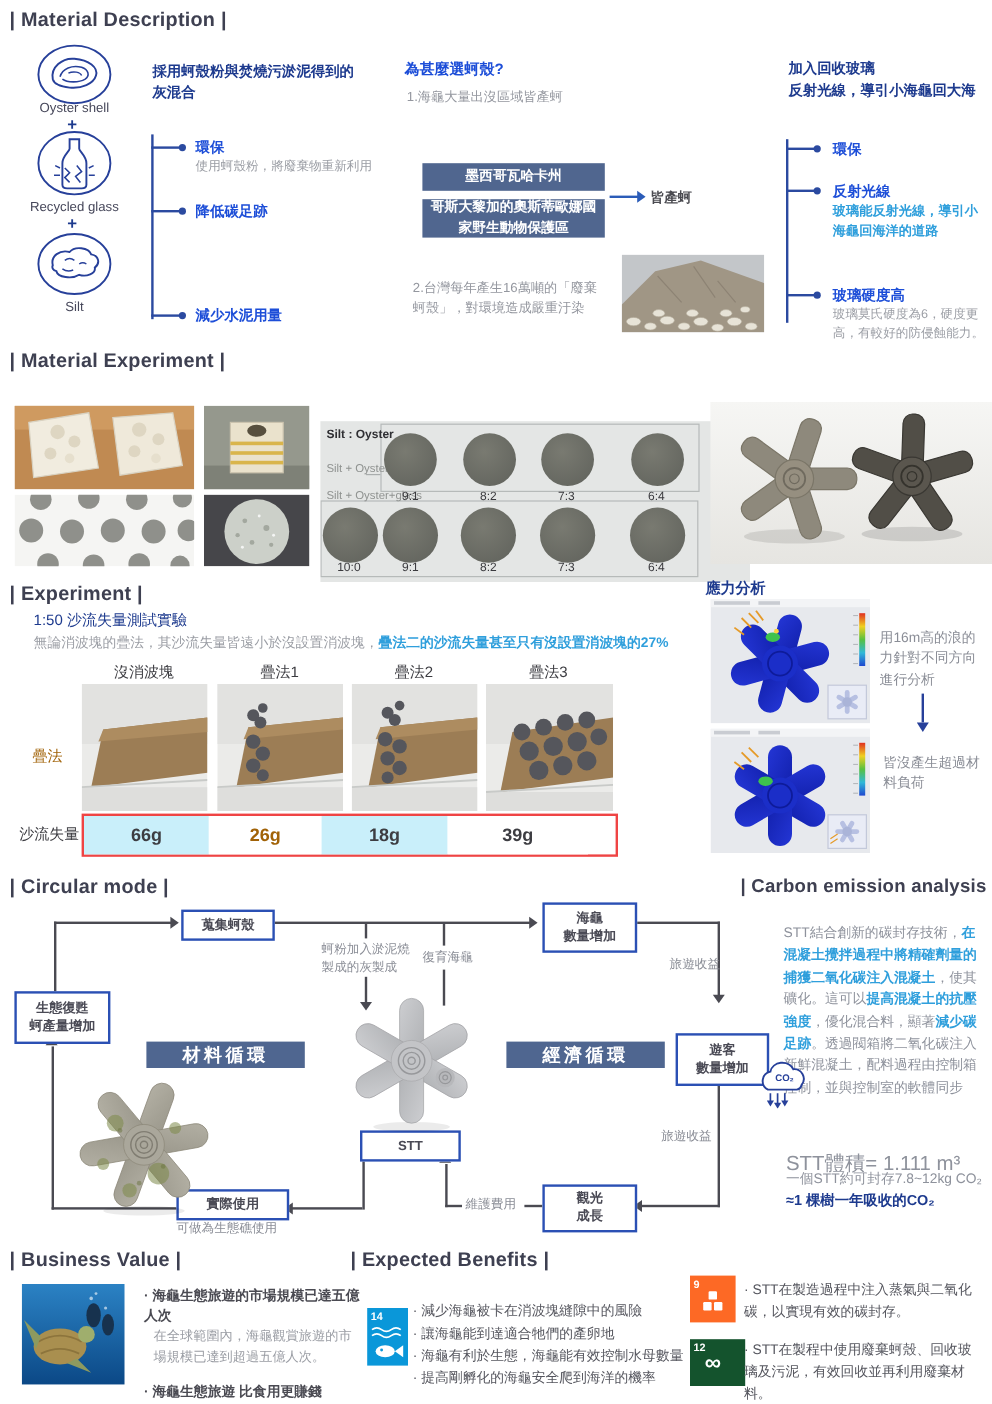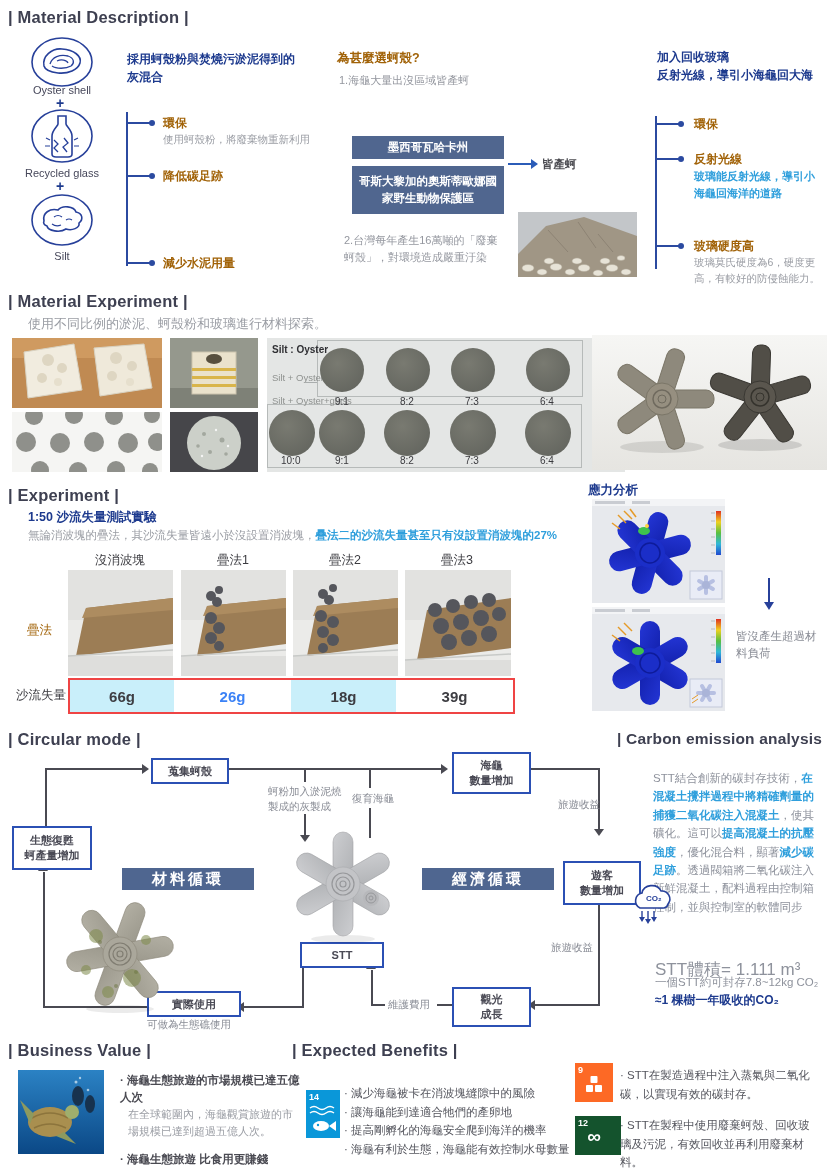--- a/index.html
+++ b/index.html
@@ -4,21 +4,21 @@
 <style>
   body{margin:0;background:#fff}
   .page{position:relative;width:827px;height:1170px;background:#ffffff;
         font-family:"Liberation Sans","DejaVu Sans",sans-serif;overflow:hidden;color:#3b3b42}
   .abs{position:absolute}
   .sec{position:absolute;font-size:16.5px;font-weight:600;color:#3e4051;letter-spacing:.2px;white-space:nowrap}
   .navy{color:#1d3a8e}
   .hl{color:#2f9fdc;font-weight:600}
   .gray{color:#94979f}
   .pre{white-space:pre-line}
-  .tt{position:absolute;font-weight:700;font-size:12px;color:#a16207;white-space:nowrap}
+  .tt{position:absolute;font-weight:700;font-size:12px;color:#1d4ed8;white-space:nowrap}
   .td{position:absolute;font-size:10.5px;color:#9a9da4;line-height:1.5}
   .tl{position:absolute;background:#2b4aa0}
   .dot{position:absolute;width:6px;height:6px;border-radius:50%;background:#2b4aa0}
   .fl{position:absolute;background:#4a4a52}
   .ar{position:absolute;width:0;height:0;border:5px solid transparent}
   .ar-r{border-left:7px solid #4a4a52;border-right:none}
   .ar-l{border-right:7px solid #4a4a52;border-left:none}
   .ar-u{border-bottom:7px solid #4a4a52;border-top:none}
   .ar-d{border-top:7px solid #4a4a52;border-bottom:none}
   .ar-rb{border-left:7px solid #2b5cb8;border-right:none}
@@ -91,21 +91,21 @@
   <div class="dot" style="left:149px;top:173px"></div>
   <div class="tt" style="left:163px;top:168px">降低碳足跡</div>
 
   <div class="tl" style="left:126px;top:262px;width:24px;height:2px"></div>
   <div class="dot" style="left:149px;top:260px"></div>
   <div class="tt" style="left:163px;top:255px">減少水泥用量</div>
 
   <div class="tt" style="left:337px;top:50px;font-size:12.5px">為甚麼選蚵殼?</div>
   <div class="abs gray" style="left:339px;top:73px;font-size:11px">1.海龜大量出沒區域皆產蚵</div>
   <div class="rbox" style="left:352px;top:136px;width:152px;height:23px">墨西哥瓦哈卡州</div>
-  <div class="rbox" style="left:352px;top:166px;width:152px;height:48px">哥斯大黎加的奧斯蒂歐娜國家野生動物保護區</div>
+  <div class="rbox" style="left:352px;top:166px;width:152px;height:32px">哥斯大黎加的奧斯蒂歐娜國家野生動物保護區</div>
   <div class="abs" style="left:508px;top:163px;width:24px;height:2px;background:#2b5cb8"></div>
   <div class="ar ar-rb" style="left:531px;top:159px"></div>
   <div class="abs" style="left:542px;top:157px;font-size:11.5px;font-weight:600;color:#4a4a50">皆產蚵</div>
   <div class="abs gray" style="left:344px;top:232px;width:164px;font-size:11px;line-height:1.5">2.台灣每年產生16萬噸的「廢棄蚵殼」，對環境造成嚴重汙染</div>
 
   <div class="photo" style="left:518px;top:212px;width:119px;height:65px">
     <svg width="119" height="65" viewBox="0 0 119 65">
       <rect width="119" height="65" fill="#c3c6c9"></rect>
       <polygon points="0,42 28,14 66,5 119,24 119,65 0,65" fill="#a09685"></polygon>
       <path d="M30 18 L50 40 M60 10 L78 36 M80 22 L95 40" stroke="#8d8374" stroke-width="1"></path>
@@ -137,21 +137,20 @@
   <div class="dot" style="left:678px;top:156px"></div>
   <div class="tt" style="left:694px;top:151px">反射光線</div>
   <div class="abs hl" style="left:694px;top:168px;width:124px;font-size:11px;line-height:1.5">玻璃能反射光線，導引小海龜回海洋的道路</div>
 
   <div class="tl" style="left:655px;top:245px;width:24px;height:2px"></div>
   <div class="dot" style="left:678px;top:243px"></div>
   <div class="tt" style="left:694px;top:238px">玻璃硬度高</div>
   <div class="td" style="left:694px;top:255px;width:128px">玻璃莫氏硬度為6，硬度更高，有較好的防侵蝕能力。</div>
 
   <div class="sec" style="left:8px;top:292px">| Material Experiment |</div>
-  <div class="abs" style="left:28px;top:315px;font-size:13px;color:#9a9da4">使用不同比例的淤泥、蚵殼粉和玻璃進行材料探索。</div>
 
   <div class="photo" style="left:12px;top:338px;width:150px;height:70px">
     <svg width="150" height="70" viewBox="0 0 150 70">
       <rect width="150" height="70" fill="#c08a52"></rect>
       <rect width="150" height="20" fill="#cf9a60"></rect>
       <polygon points="12,14 62,6 70,52 16,60" fill="#f1ecdf" stroke="#d8d2c2"></polygon>
       <circle cx="36" cy="22" r="6" fill="#ded6c2"></circle>
         <circle cx="50" cy="30" r="5" fill="#ded6c2"></circle>
       <circle cx="30" cy="40" r="5" fill="#ded6c2"></circle>
         <circle cx="46" cy="44" r="4" fill="#e6dfcd"></circle>
@@ -208,21 +207,21 @@
           <circle cx="28" cy="34" r="1.8"></circle>
         </g>
       <g fill="#ffffff" opacity="0.8">
           <circle cx="46" cy="18" r="1.2"></circle>
           <circle cx="58" cy="34" r="1.2"></circle>
           <circle cx="32" cy="44" r="1.2"></circle>
         </g>
     </svg>
   </div>
 
-  <div class="photo" style="left:267px;top:338px;width:358px;height:134px;background:#e4e6e5">
+  <div class="photo" style="left:267px;top:351px;width:358px;height:134px;background:#e4e6e5">
     <div class="abs" style="left:50px;top:2px;width:264px;height:55px;border:1px solid #b6bab9"></div>
     <div class="abs" style="left:0px;top:66px;width:313px;height:62px;border:1px solid #b6bab9"></div>
     <div class="abs" style="left:5px;top:6px;font-size:10px;font-weight:700;color:#2f2f33">Silt : Oyster</div>
     <div class="abs" style="left:5px;top:34px;font-size:9.5px;color:#8f9290">Silt + Oyster</div>
     <div class="abs" style="left:38px;top:44px;width:12px;height:1px;background:#a9adad"></div>
     <div class="abs" style="left:5px;top:57px;font-size:9.5px;color:#8f9290">Silt + Oyster+glass</div>
     <div class="disc" style="left:53px;top:10px;width:44px;height:44px"></div>
     <div class="disc" style="left:119px;top:10px;width:44px;height:44px"></div>
     <div class="disc" style="left:184px;top:10px;width:44px;height:44px"></div>
     <div class="disc" style="left:259px;top:10px;width:44px;height:44px"></div>
@@ -283,21 +282,21 @@
             <rect x="-9" y="-52" width="18" height="52" rx="8"></rect>
           </g>
         <circle r="16" fill="#5a564e"></circle>
         <circle r="9" fill="none" stroke="#35332d" stroke-width="1.5"></circle>
         <circle r="4" fill="none" stroke="#35332d" stroke-width="1"></circle>
       </g>
     </svg>
   </div>
 
   <div class="sec" style="left:8px;top:486px">| Experiment |</div>
-  <div class="abs navy" style="left:28px;top:509px;font-size:12.5px;font-weight:700">1:50 沙流失量測試實驗</div>
+  <div class="abs navy" style="left:28px;top:509px;font-size:12.5px;font-weight:400">1:50 沙流失量測試實驗</div>
   <div class="abs" style="left:28px;top:528px;width:560px;font-size:11.5px;color:#9a9da4">
     <span>無論消波塊的疊法，其沙流失量皆遠小於沒設置消波塊，</span><span class="hl">疊法二的沙流失量甚至只有沒設置消波塊的27%</span>
   </div>
 
   <div class="collabel" style="left:75px;top:552px">沒消波塊</div>
   <div class="collabel" style="left:188px;top:552px">疊法1</div>
   <div class="collabel" style="left:300px;top:552px">疊法2</div>
   <div class="collabel" style="left:412px;top:552px">疊法3</div>
 
   <div class="abs" style="left:27px;top:622px;font-size:12.5px;color:#a16207">疊法</div>
@@ -370,21 +369,21 @@
           <circle cx="84" cy="64" r="8"></circle>
       </g>
       <rect y="90" width="106" height="16" fill="#dededc"></rect>
       <line x1="0" y1="90" x2="106" y2="84" stroke="#c8cac8" stroke-width="1.5"></line>
     </svg>
   </div>
 
   <div class="abs" style="left:16px;top:687px;font-size:12.5px;color:#3b3b40">沙流失量</div>
   <div class="abs" style="left:68px;top:678px;width:443px;height:32px;border:2px solid #ef4444;display:flex">
     <div style="width:104px;background:#c9effa;display:flex;align-items:center;justify-content:center;font-size:15px;font-weight:600;color:#3d3d42">66g</div>
-    <div style="width:117px;background:#ffffff;display:flex;align-items:center;justify-content:center;font-size:15px;font-weight:600;color:#3b82f6">26g</div>
+    <div style="width:94px;background:#ffffff;display:flex;align-items:center;justify-content:center;font-size:15px;font-weight:600;color:#a16207">26g</div>
     <div style="width:105px;background:#c9effa;display:flex;align-items:center;justify-content:center;font-size:15px;font-weight:600;color:#3d3d42">18g</div>
     <div style="width:117px;background:#ffffff;display:flex;align-items:center;justify-content:center;font-size:15px;font-weight:600;color:#3d3d42">39g</div>
   </div>
 
   <div class="abs navy" style="left:588px;top:482px;font-size:12.5px;font-weight:700">應力分析</div>
 
   <div class="photo" style="left:592px;top:499px;width:133px;height:104px">
     <svg width="133" height="104" viewBox="0 0 133 104">
       <defs>
         <linearGradient id="lgA" x1="0" y1="0" x2="0" y2="1">
@@ -527,20 +526,21 @@
         <line x1="119" y1="14" x2="123" y2="14"></line>
           <line x1="119" y1="22" x2="123" y2="22"></line>
         <line x1="119" y1="30" x2="123" y2="30"></line>
           <line x1="119" y1="38" x2="123" y2="38"></line>
         <line x1="119" y1="46" x2="123" y2="46"></line>
           <line x1="119" y1="54" x2="123" y2="54"></line>
       </g>
     </svg>
   </div>
 
+  <div class="abs" style="left:733px;top:524px;width:88px;font-size:11.5px;color:#8a8d96;line-height:1.5">用16m高的浪的力針對不同方向進行分析</div>
   <div class="abs" style="left:768px;top:578px;width:2px;height:24px;background:#27409a"></div>
   <div class="ar ar-dn" style="left:764px;top:602px"></div>
   <div class="abs" style="left:736px;top:628px;width:86px;font-size:11.5px;color:#8a8d96;line-height:1.5">皆沒產生超過材料負荷</div>
 
   <div class="sec" style="left:8px;top:730px">| Circular mode |</div>
 
   <div class="fl" style="left:45px;top:768px;width:102px;height:2px"></div>
   <div class="ar ar-r" style="left:142px;top:764px"></div>
   <div class="fl" style="left:45px;top:768px;width:2px;height:60px"></div>
   <div class="fl" style="left:43px;top:872px;width:2px;height:136px"></div>
@@ -745,22 +745,22 @@
       <path d="M4 18 q4 -3 8 0 q4 3 8 0 q4 -3 8 0" stroke="#fff" stroke-width="1.4" fill="none"></path>
       <path d="M4 23 q4 -3 8 0 q4 3 8 0 q4 -3 8 0" stroke="#fff" stroke-width="1.4" fill="none"></path>
       <ellipse cx="15" cy="36" rx="8" ry="5" fill="#fff"></ellipse>
       <polygon points="23,36 30,31 30,41" fill="#fff"></polygon>
       <circle cx="12" cy="35" r="1.2" fill="#0a97d9"></circle>
     </svg>
   </div>
   <div class="bullets" style="left:344px;top:1084px;width:250px">
     <div>· 減少海龜被卡在消波塊縫隙中的風險</div>
     <div>· 讓海龜能到達適合牠們的產卵地</div>
+    <div>· 海龜有利於生態，海龜能有效控制水母數量</div>
     <div>· 提高剛孵化的海龜安全爬到海洋的機率</div>
-    <div>· 海龜有利於生態，海龜能有效控制水母數量</div>
   </div>
 
   <div class="sdg" style="left:575px;top:1063px;width:38px;height:39px;background:#fd6925">
     <div class="sdgnum">9</div>
     <svg width="38" height="39" viewBox="0 0 38 39" style="position:absolute;left:0;top:0">
       <g fill="#fff">
         <rect x="11" y="22" width="7" height="7" rx="1"></rect>
         <rect x="20" y="22" width="7" height="7" rx="1"></rect>
         <rect x="15.5" y="13" width="7" height="7" rx="1"></rect>
       </g>

